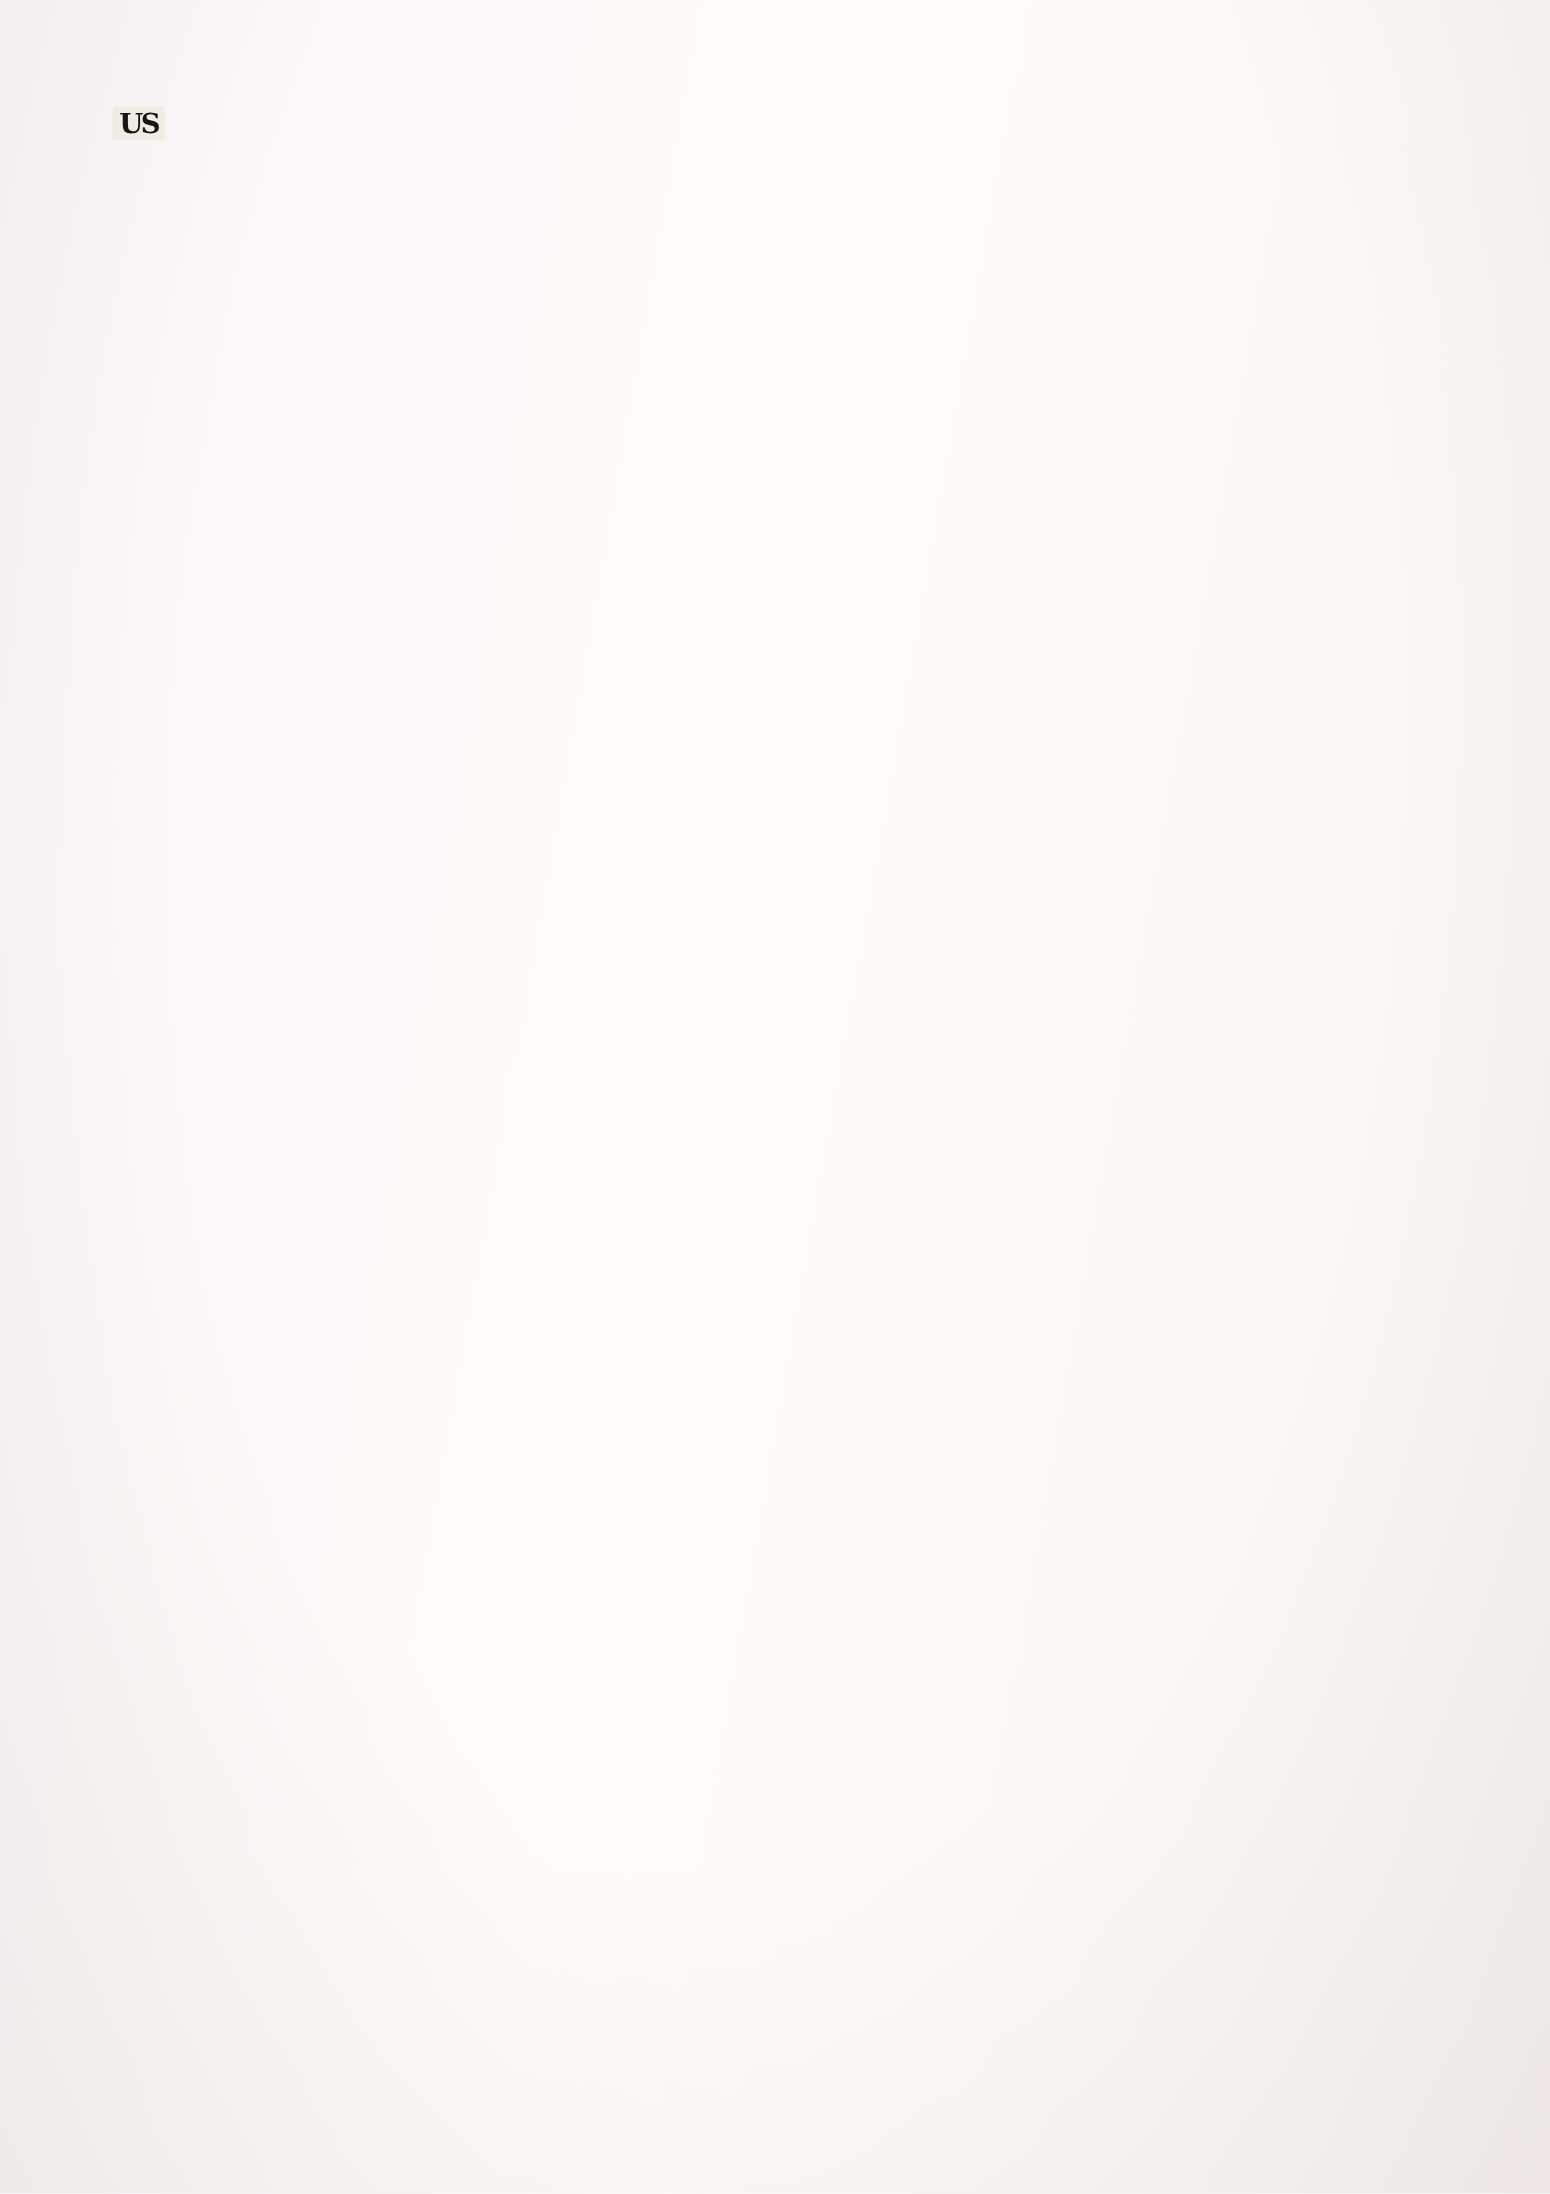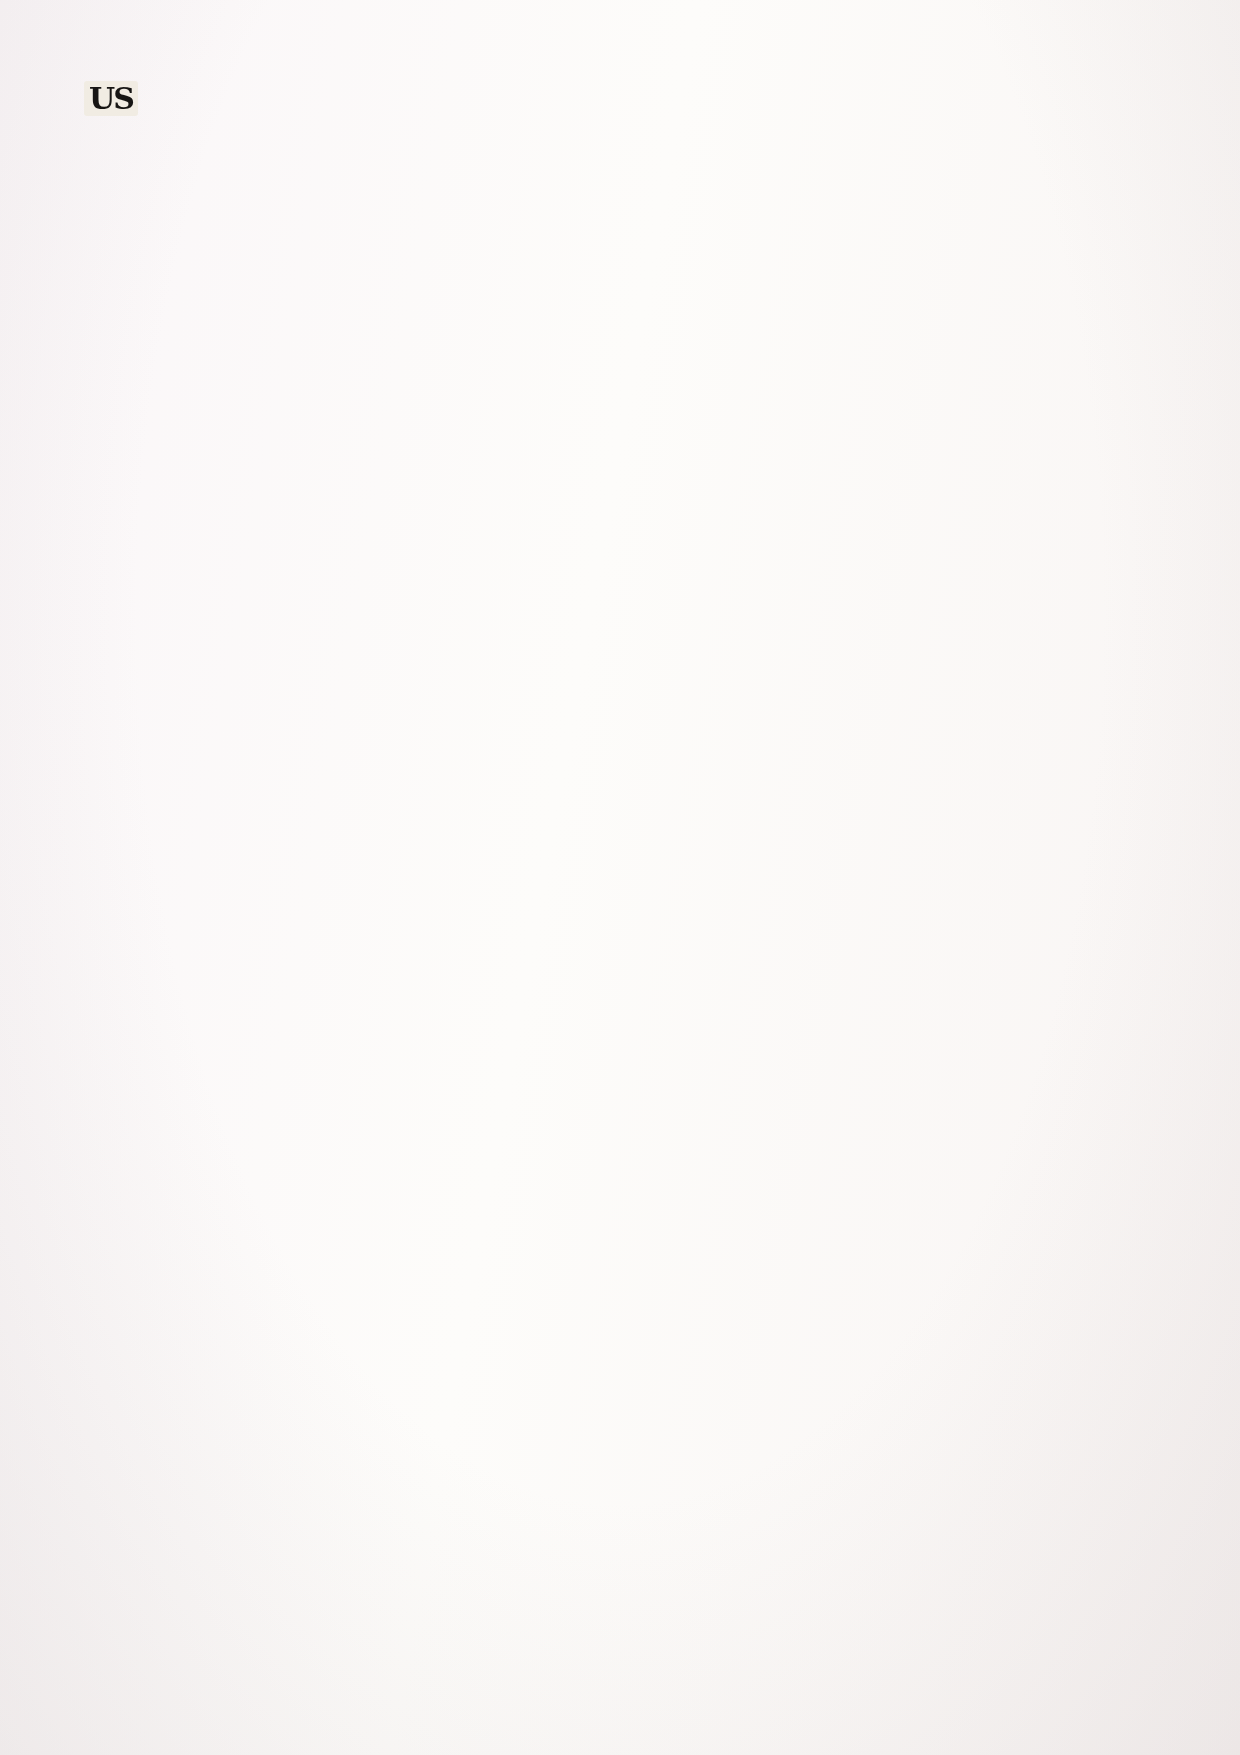--- a/index.html
+++ b/index.html
@@ -63,21 +63,21 @@
     content: "";
     position: absolute;
     width: 96px;
     height: 96px;
     border-radius: 50%;
     border: 1px solid #d9d4cb;
   }
   .crest-mono {
     color: #f5f2ec;
     font-family: "DejaVu Serif", serif;
-    font-size: 30px;
+    font-size: 22px;
     font-weight: bold;
     letter-spacing: -2px;
     z-index: 2;
     background: #f1ece3;
     color: #171514;
     padding: 3px 5px 2px 5px;
     border-radius: 3px;
     line-height: 1;
     text-align: center;
   }

